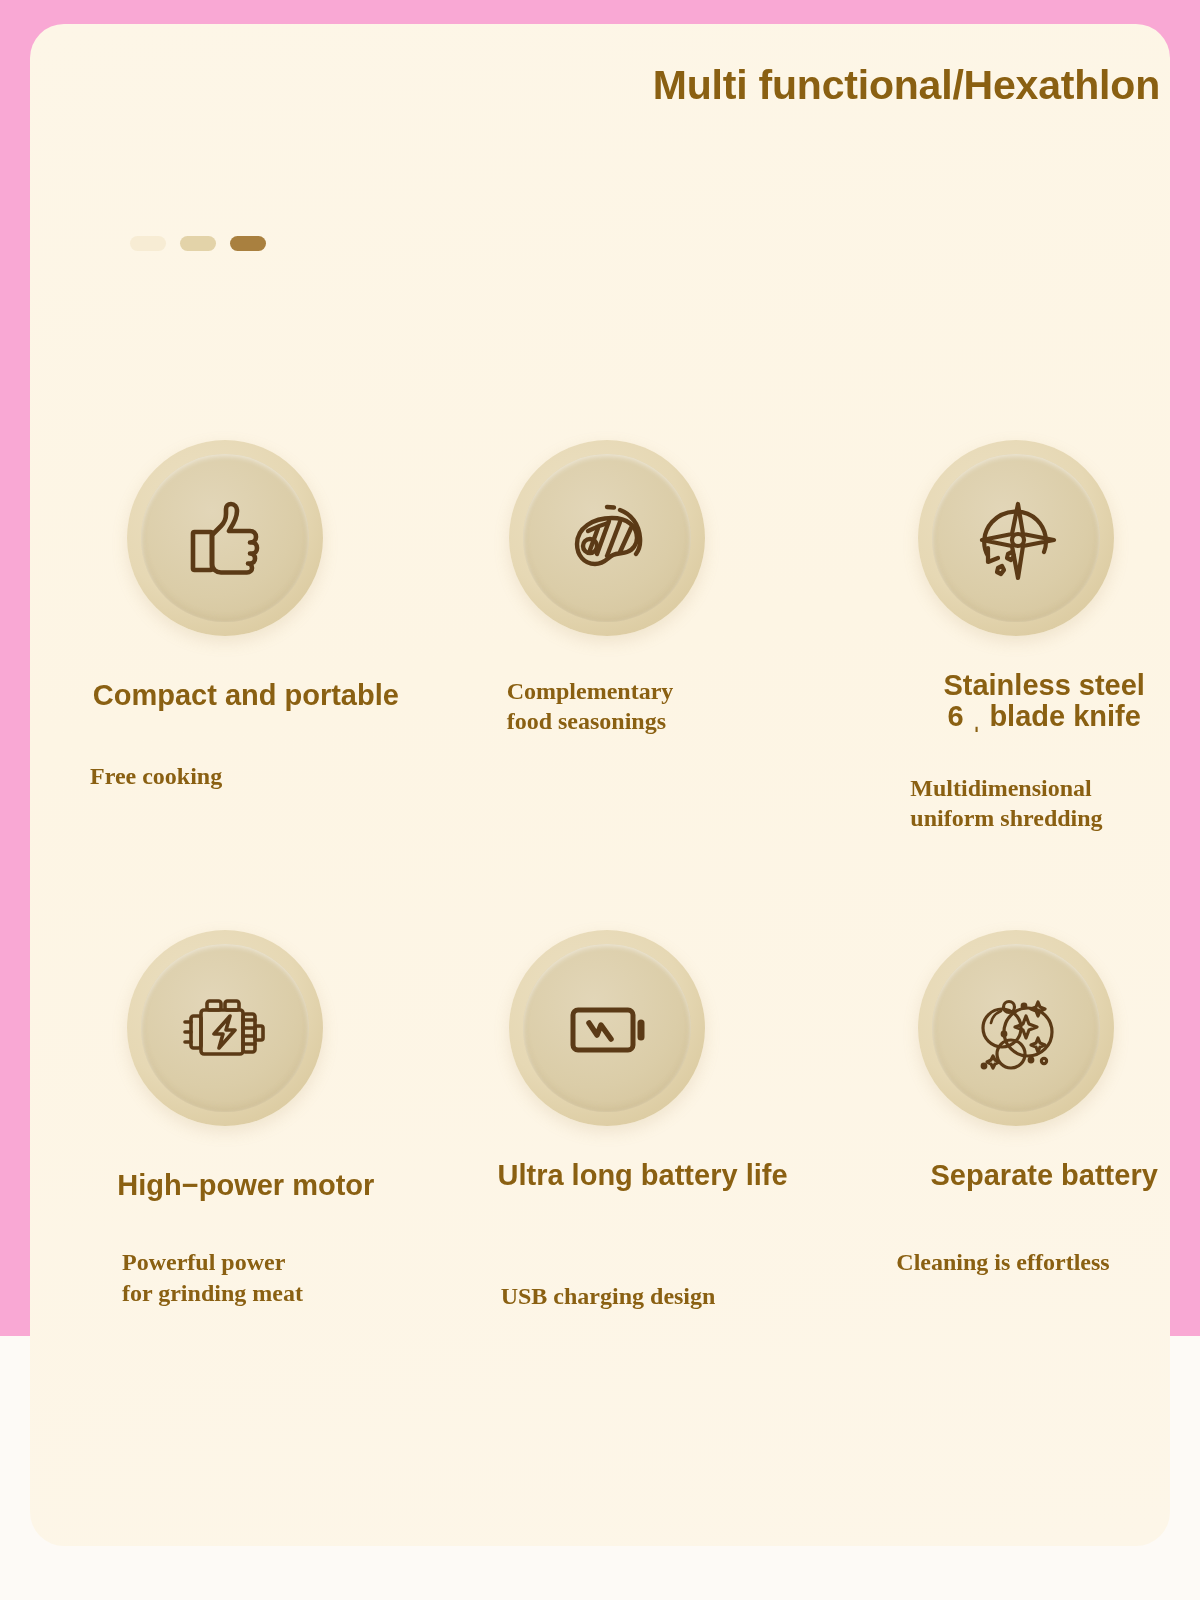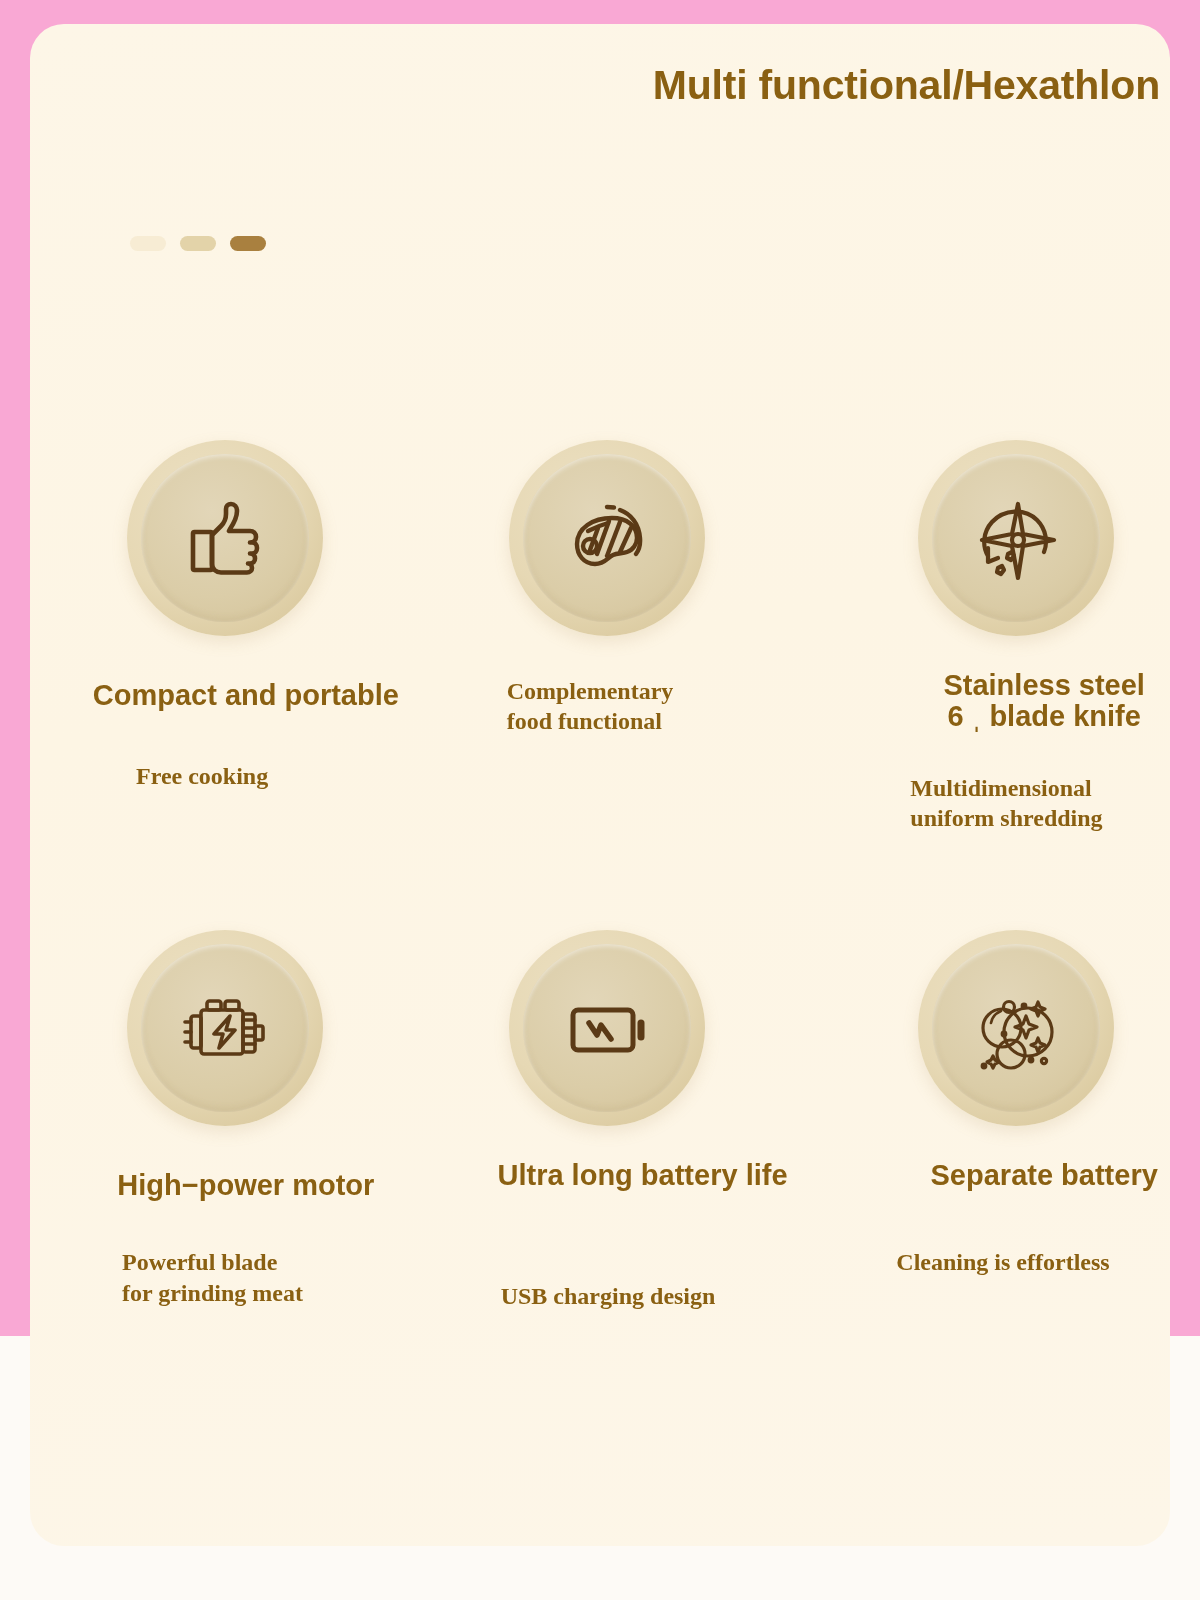--- a/index.html
+++ b/index.html
@@ -134,21 +134,21 @@
 
   .subtext {
     margin-top: 50px;
     font-family: "Liberation Serif", serif;
     font-size: 24px;
     font-weight: bold;
     color: #8a6012;
     line-height: 1.27;
     white-space: pre-line;
   }
-  .cell.c1 .subtext { margin-left: 46px; }
+  .cell.c1 .subtext { }
   .cell.c2 .subtext { margin-left: 20px; }
   .cell.c3 .subtext { margin-left: 22px; }
 
   .row1 .cell.c2 .subtext,
   .row1 .cell.c3 .subtext { margin-top: 40px; }
   .row2 .cell.c1 .subtext { margin-top: 46px; margin-left: 32px; }
   .row2 .cell.c2 .subtext { margin-top: 90px; margin-left: 14px; }
   .row2 .cell.c3 .subtext { margin-top: 56px; margin-left: 8px; }
 
   .row2 { position: absolute; top: 490px; left: 0; }
@@ -195,21 +195,21 @@
             <path d="M31 43 C37 40 44 37 51 35"></path>
             <path d="M41 40 L33 62"></path>
             <path d="M52 33 L40 66"></path>
             <path d="M63 34 L50 68"></path>
             <path d="M74 40 L63 64"></path>
             <path d="M63 22 C74 26 82 36 83 50 C83.6 57 82 62 79 66" stroke-dasharray="0"></path>
             <path d="M50 19 L57 19.5"></path>
           </svg>
         </div>
         <div class="subtext">Complementary
-food functional</div>
+food seasonings</div>
       </div>
 
       <div class="cell c3">
         <div class="badge">
           <svg width="100" height="100" viewBox="0 0 100 100" fill="none" stroke="#5b3a16" stroke-width="4.2" stroke-linecap="round" stroke-linejoin="round">
             <path d="M22 68 C16 58 17 44 26 34 C38 21 59 20 71 32 C80 41 82 54 78 64"></path>
             <path d="M52 16 L57 46 L88 52 L57 58 L52 90 L46 58 L16 52 L46 46 Z"></path>
             <circle cx="52" cy="52" r="6"></circle>
             <path d="M22 60 L22 74 L32 70"></path>
             <path d="M42 66 L46 64 L48 68 L45 72 L41 70 Z"></path>
@@ -234,21 +234,21 @@
             <rect x="70" y="38" width="12" height="38" rx="2.5"></rect>
             <rect x="82" y="50" width="8" height="14" rx="2"></rect>
             <rect x="34" y="25" width="14" height="9" rx="2.5"></rect>
             <rect x="52" y="25" width="14" height="9" rx="2.5"></rect>
             <path d="M12 46 L18 46 M12 56 L18 56 M12 66 L18 66"></path>
             <path d="M70 44 L82 44 M70 52 L82 52 M70 60 L82 60 M70 68 L82 68"></path>
             <path d="M57 40 L41 58 L50 58 L46 72 L62 54 L53 54 Z"></path>
           </svg>
         </div>
         <div class="heading">High−power motor</div>
-        <div class="subtext">Powerful blade
+        <div class="subtext">Powerful power
 for grinding meat</div>
       </div>
 
       <div class="cell c2">
         <div class="badge">
           <svg width="96" height="96" viewBox="0 0 96 96" fill="none" stroke="#5b3a16" stroke-width="5" stroke-linecap="round" stroke-linejoin="round">
             <rect x="14" y="30" width="60" height="40" rx="5"></rect>
             <path d="M82 43 L82 57" stroke-width="7"></path>
             <path d="M30 43 L38 55 L42 45 L52 59" stroke-width="5.5"></path>
           </svg>

